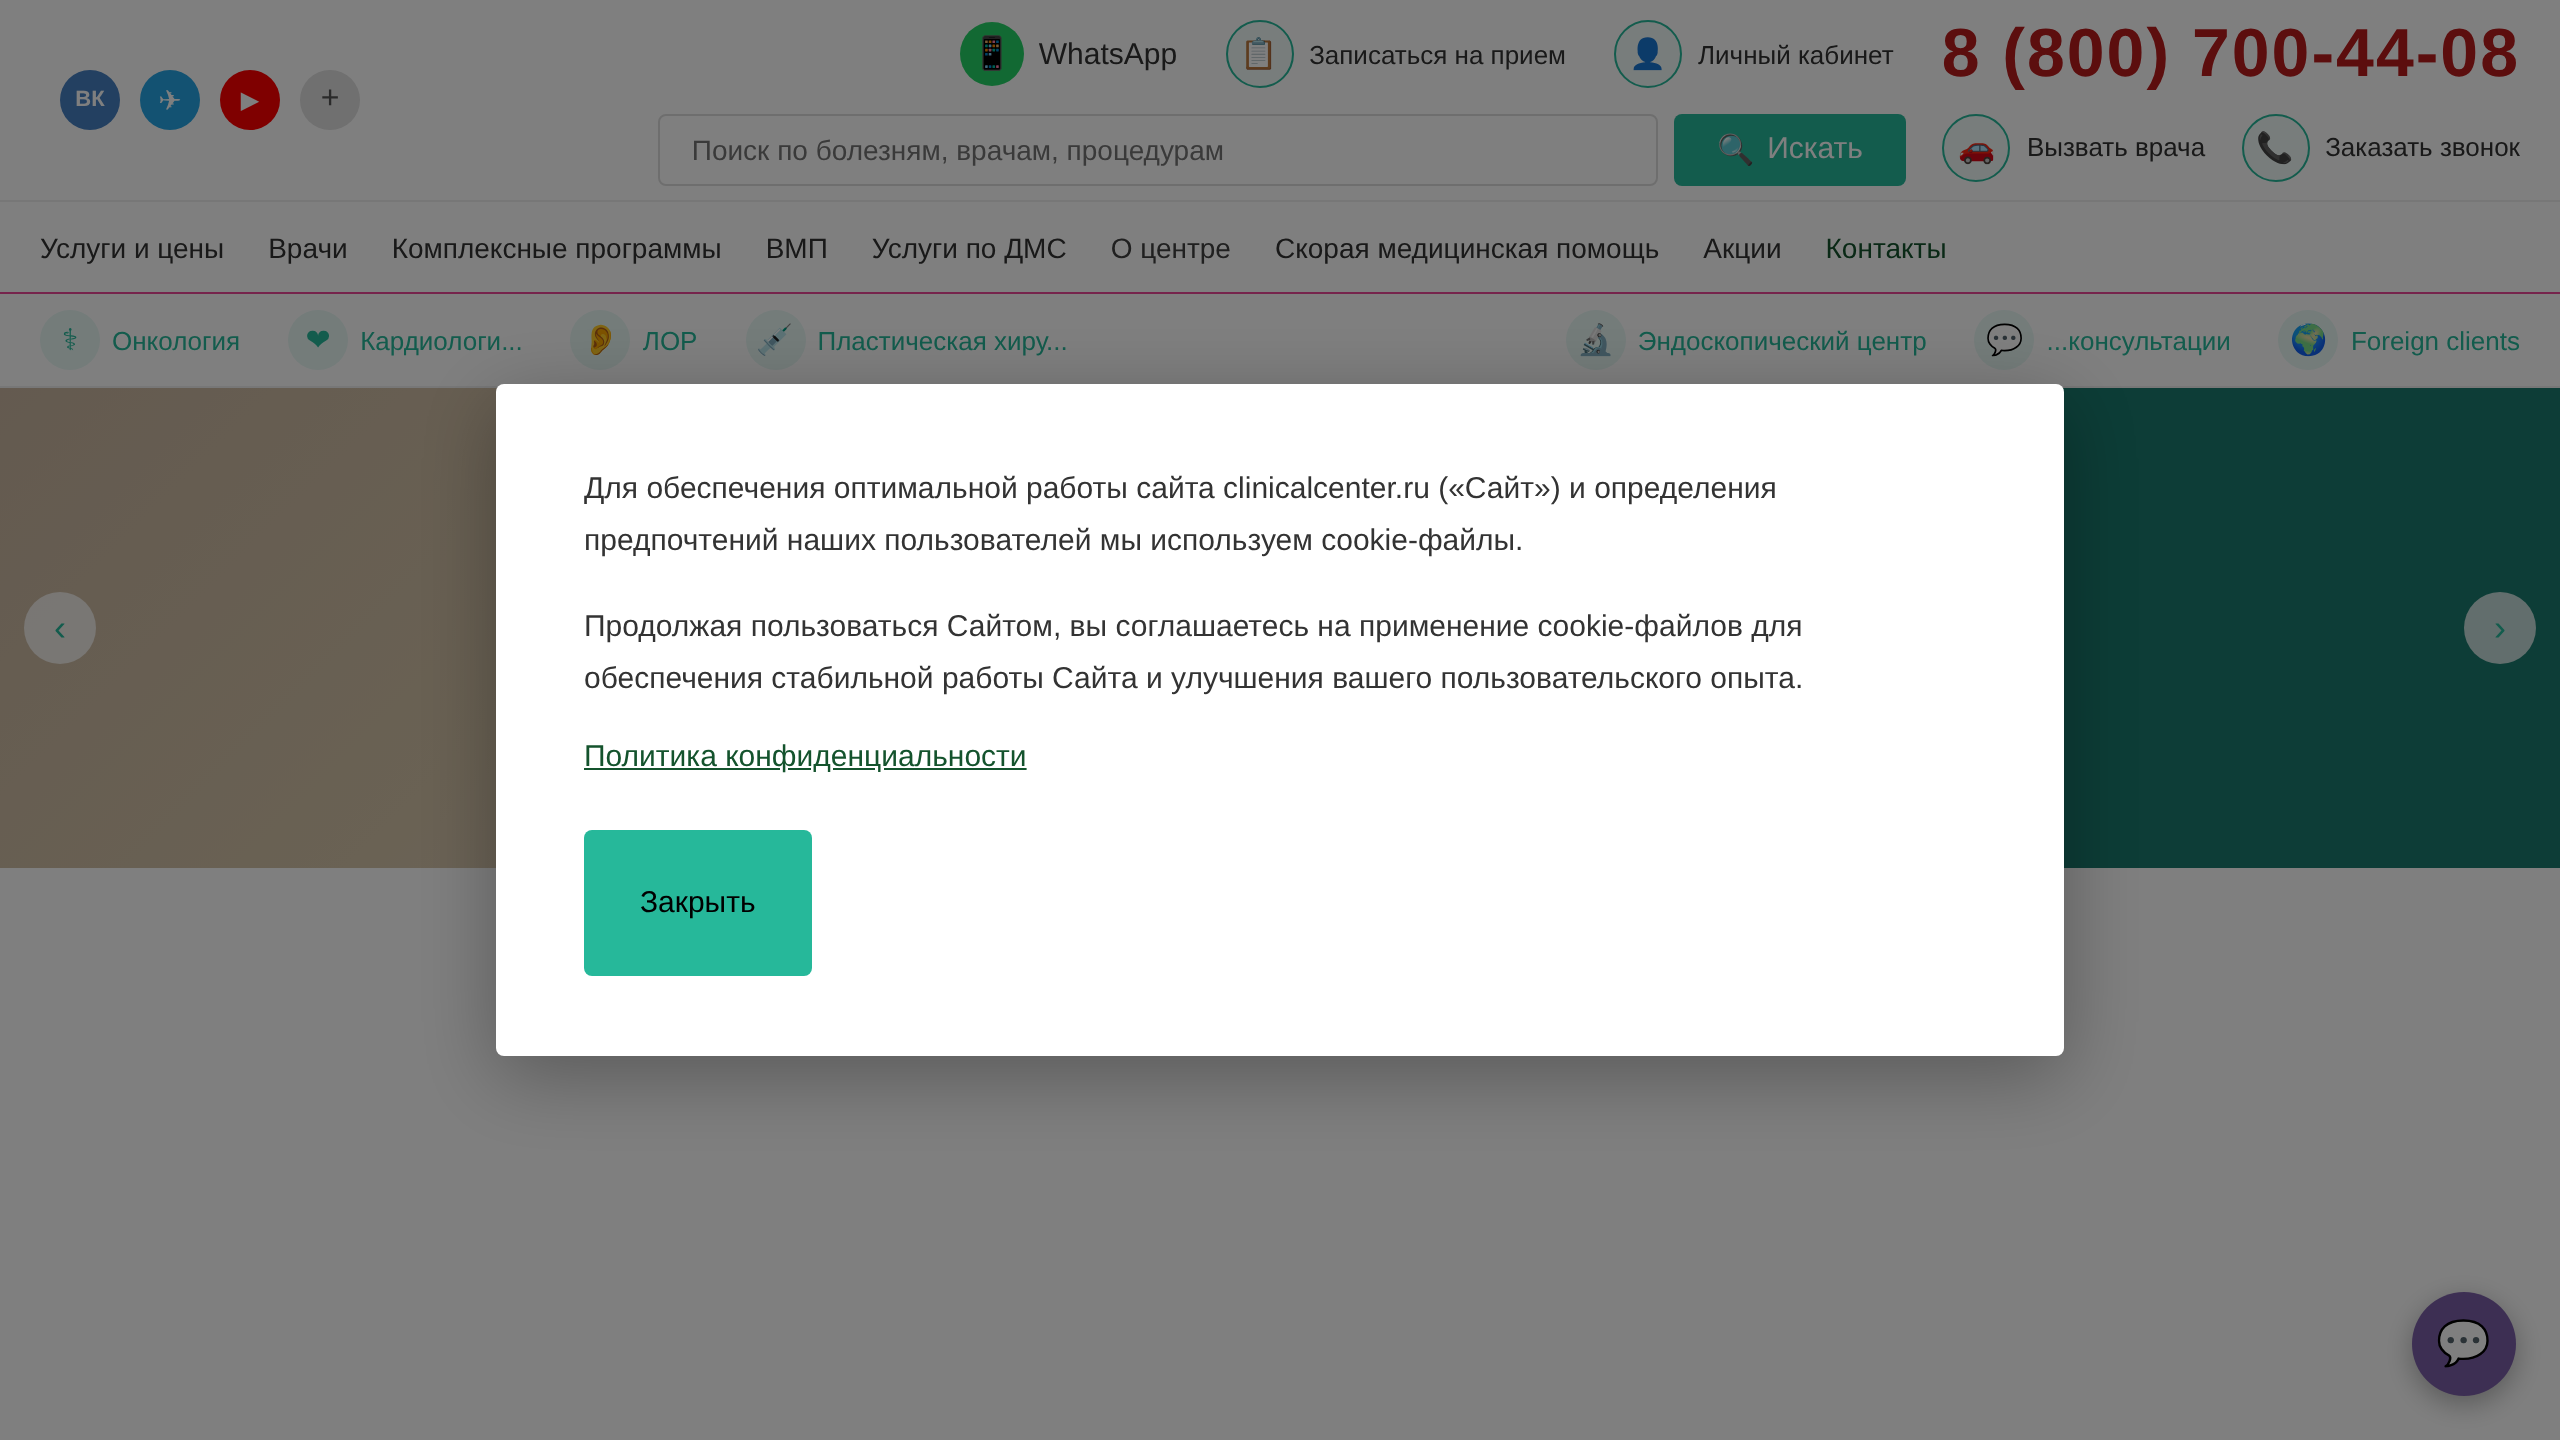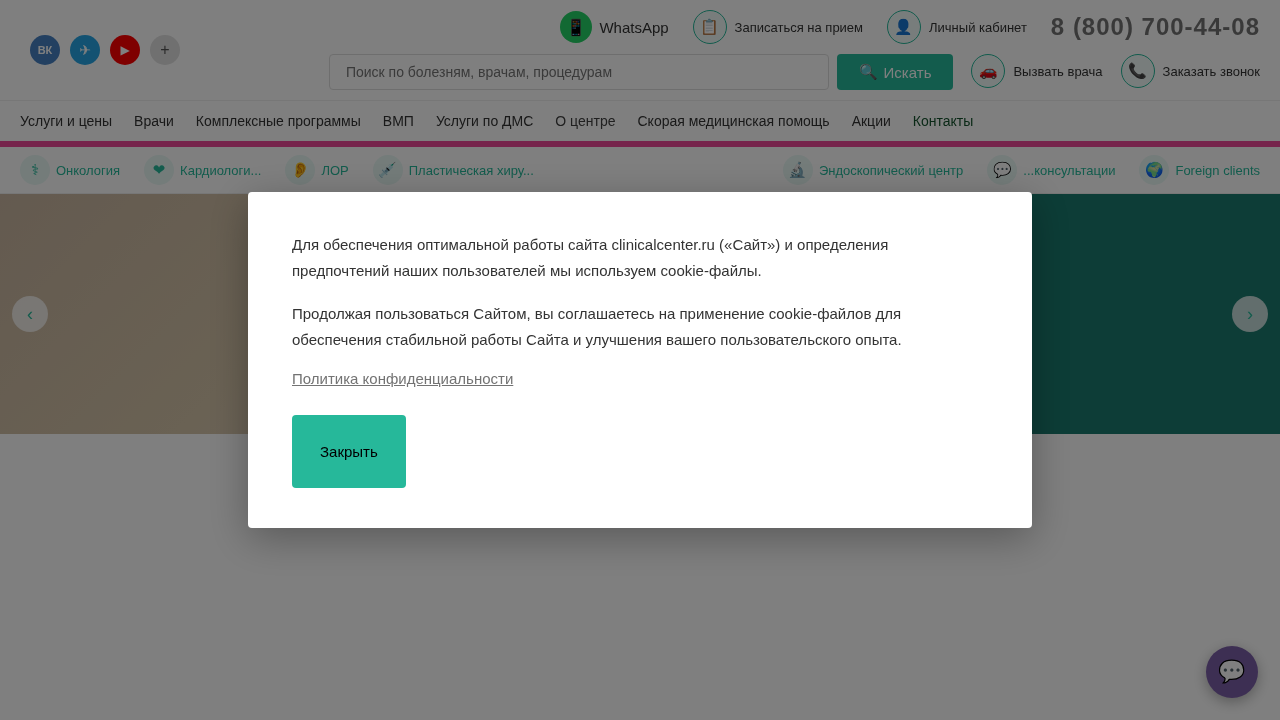--- a/index.html
+++ b/index.html
@@ -30,21 +30,21 @@
         <div style="display:flex;align-items:center;gap:8px;cursor:pointer;">
           <div style="width:34px;height:34px;border-radius:50%;background:#f0faf8;border:1.5px solid #26b89a;display:flex;align-items:center;justify-content:center;color:#26b89a;font-size:15px;">📋</div>
           <span style="font-size:13px;color:#333;">Записаться на прием</span>
         </div>
 
         <div style="display:flex;align-items:center;gap:8px;cursor:pointer;">
           <div style="width:34px;height:34px;border-radius:50%;background:#f0faf8;border:1.5px solid #26b89a;display:flex;align-items:center;justify-content:center;color:#26b89a;font-size:15px;">👤</div>
           <span style="font-size:13px;color:#333;">Личный кабинет</span>
         </div>
 
-        <div style="font-size:24px;font-weight:700;color:#737373;letter-spacing:1px;">8 (800) 700-44-08</div>
+        <div style="font-size:34px;font-weight:700;color:#b91c1c;letter-spacing:1px;">8 (800) 700-44-08</div>
       </div>
 
       <div style="display:flex; align-items:flex-start; gap:8px; width:100%;">
         <div style="flex:1; max-width:700px;">
           <input type="text" style="width: 100%; padding: 9px 16px; border: 1px solid rgb(221, 221, 221); border-radius: 4px; font-size: 14px; color: rgb(153, 153, 153); outline: none; min-width: 500px;" placeholder="Поиск по болезням, врачам, процедурам">
         </div>
         <button style="background:#26b89a;color:white;border:none;padding:9px 22px;border-radius:4px;font-size:15px;cursor:pointer;display:flex;align-items:center;gap:6px;">
           <span>🔍</span>
           <span>Искать</span>
         </button>
@@ -56,21 +56,21 @@
 
         <div style="display:flex;align-items:center;gap:8px;cursor:pointer;margin-left:10px;">
           <div style="width:34px;height:34px;border-radius:50%;background:#f0faf8;border:1.5px solid #26b89a;display:flex;align-items:center;justify-content:center;color:#26b89a;font-size:15px;">📞</div>
           <span style="font-size:13px;color:#333;">Заказать звонок</span>
         </div>
       </div>
     </div>
   </div>
 </div>
 
-<nav style="display:flex;align-items:center;padding:0 20px;height:46px;border-bottom:6px solid #ec4899;gap:22px;background:white;">
+<nav style="display:flex;align-items:center;padding:0 20px;height:46px;border-bottom:1px solid #ec4899;gap:22px;background:white;">
   <span style="font-size:14px;color:#333;cursor:pointer;white-space:nowrap;">Услуги и цены</span>
   <span style="font-size:14px;color:#333;cursor:pointer;white-space:nowrap;">Врачи</span>
   <span style="font-size:14px;color:#333;cursor:pointer;white-space:nowrap;">Комплексные программы</span>
   <span style="font-size:14px;color:#333;cursor:pointer;white-space:nowrap;">ВМП</span>
   <span style="font-size:14px;color:#333;cursor:pointer;white-space:nowrap;">Услуги по ДМС</span>
   <span style="font-size:14px;color:#404040;cursor:pointer;white-space:nowrap;">О центре</span>
   <span style="font-size:14px;color:#333;cursor:pointer;white-space:nowrap;">Скорая медицинская помощь</span>
   <span style="font-size:14px;color:#333;cursor:pointer;white-space:nowrap;">Акции</span>
   <span style="font-size:14px;color:#14532d;cursor:pointer;white-space:nowrap;">Контакты</span>
 </nav>
@@ -125,17 +125,17 @@
 </div>
 
 <div style="position:fixed;bottom:22px;right:22px;width:52px;height:52px;background:#7b5ea7;border-radius:50%;display:flex;align-items:center;justify-content:center;cursor:pointer;color:white;font-size:22px;box-shadow:0 4px 14px rgba(0,0,0,0.3);z-index:50;">
   <span>💬</span>
 </div>
 
 <div style="position:fixed;top:0;left:0;width:100%;height:100%;background:rgba(0,0,0,0.5);z-index:200;display:flex;align-items:center;justify-content:center;">
   <div style="background:white;width:784px;border-radius:4px;padding:40px 44px;box-shadow:0 10px 40px rgba(0,0,0,0.3);">
     <p style="font-size:15px;line-height:1.7;color:#333;margin-bottom:18px;">Для обеспечения оптимальной работы сайта clinicalcenter.ru («Сайт») и определения предпочтений наших пользователей мы используем cookie-файлы.</p>
     <p style="font-size:15px;line-height:1.7;color:#333;margin-bottom:18px;">Продолжая пользоваться Сайтом, вы соглашаетесь на применение cookie-файлов для обеспечения стабильной работы Сайта и улучшения вашего пользовательского опыта.</p>
-    <a style="color:#737373;text-decoration:underline;cursor:pointer;font-size:15px;display:inline-block;margin-bottom:28px;">Политика конфиденциальности</a>
+    <a style="color:#14532d;text-decoration:underline;cursor:pointer;font-size:15px;display:inline-block;margin-bottom:28px;">Политика конфиденциальности</a>
     <br>
     <button style="background:#26b89a;color:#000000;border:none;padding:28px 28px;border-radius:4px;font-size:15px;cursor:pointer;">Закрыть</button>
   </div>
 </div>
 
 </body></html>

